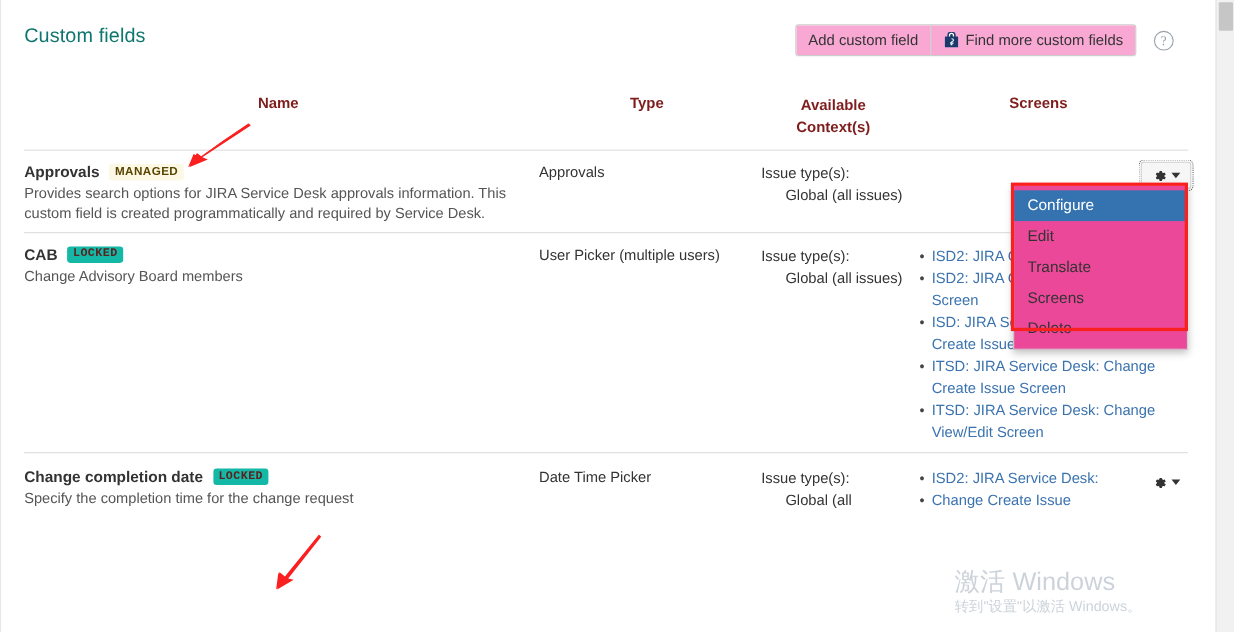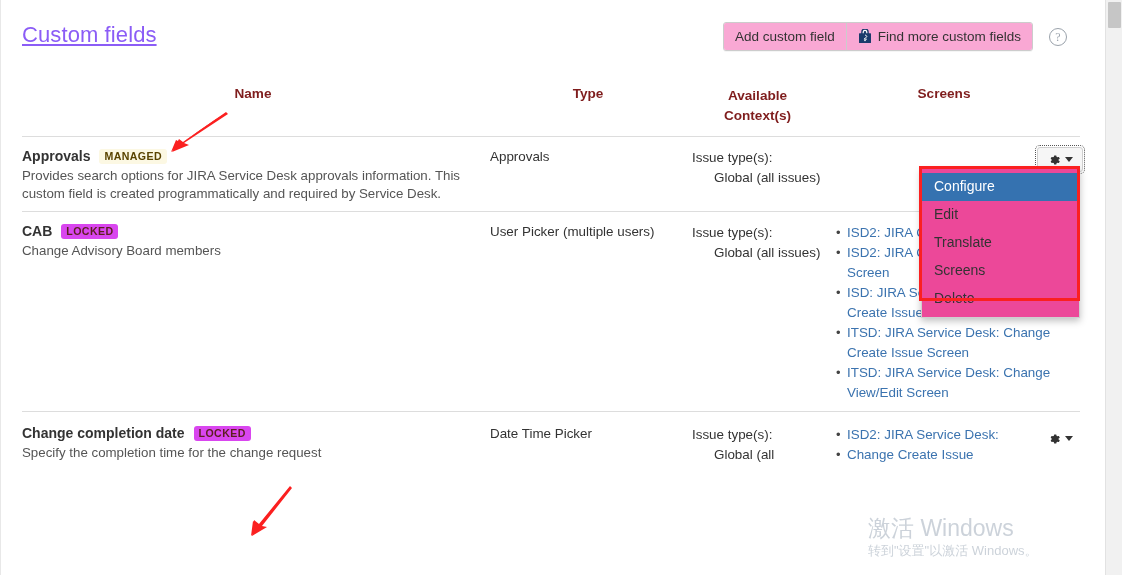--- a/index.html
+++ b/index.html
@@ -50,26 +50,25 @@
   
   #page-header {
     position: absolute;
     left: 0; top: 0;
     width: 1095px;
     height: 66px;
   }
   #page-title {
     position: absolute;
     left: 22px; top: 22px;
-    font-size: 22px;
+    font-size: 18px;
     font-weight: 400;
-    color: #8b5cf6;
+    color: #0f766e;
     letter-spacing: 0.1px;
     white-space: nowrap;
-    text-decoration: underline;
   }
   #header-actions {
     position: absolute;
     right: 28px; top: 22px;
     display: flex;
     align-items: center;
   }
   .btn-group {
     display: flex;
     border: 1px solid #ccc;
@@ -165,21 +164,21 @@
     margin-left: 9px;
     font-size: 10.6px;
     font-weight: bold;
     letter-spacing: 0.4px;
     padding: 2px 5px 2px 5px;
     border-radius: 3px;
     line-height: 11px;
     display: inline-block;
   }
   .badge-managed { background: #fcf8e3; color: #594300; }
-  .badge-locked  { background: #d946ef; color: #5c1f1f; }
+  .badge-locked  { background: #14b8a6; color: #5c1f1f; font-family: Liberation Mono, monospace; }
 
   .field-desc {
     font-size: 13.3px;
     color: #555;
     line-height: 18px;
     max-width: 452px;
   }
 
   .cell-type { font-size: 13.4px; color: #333; line-height: 18px; }
 

